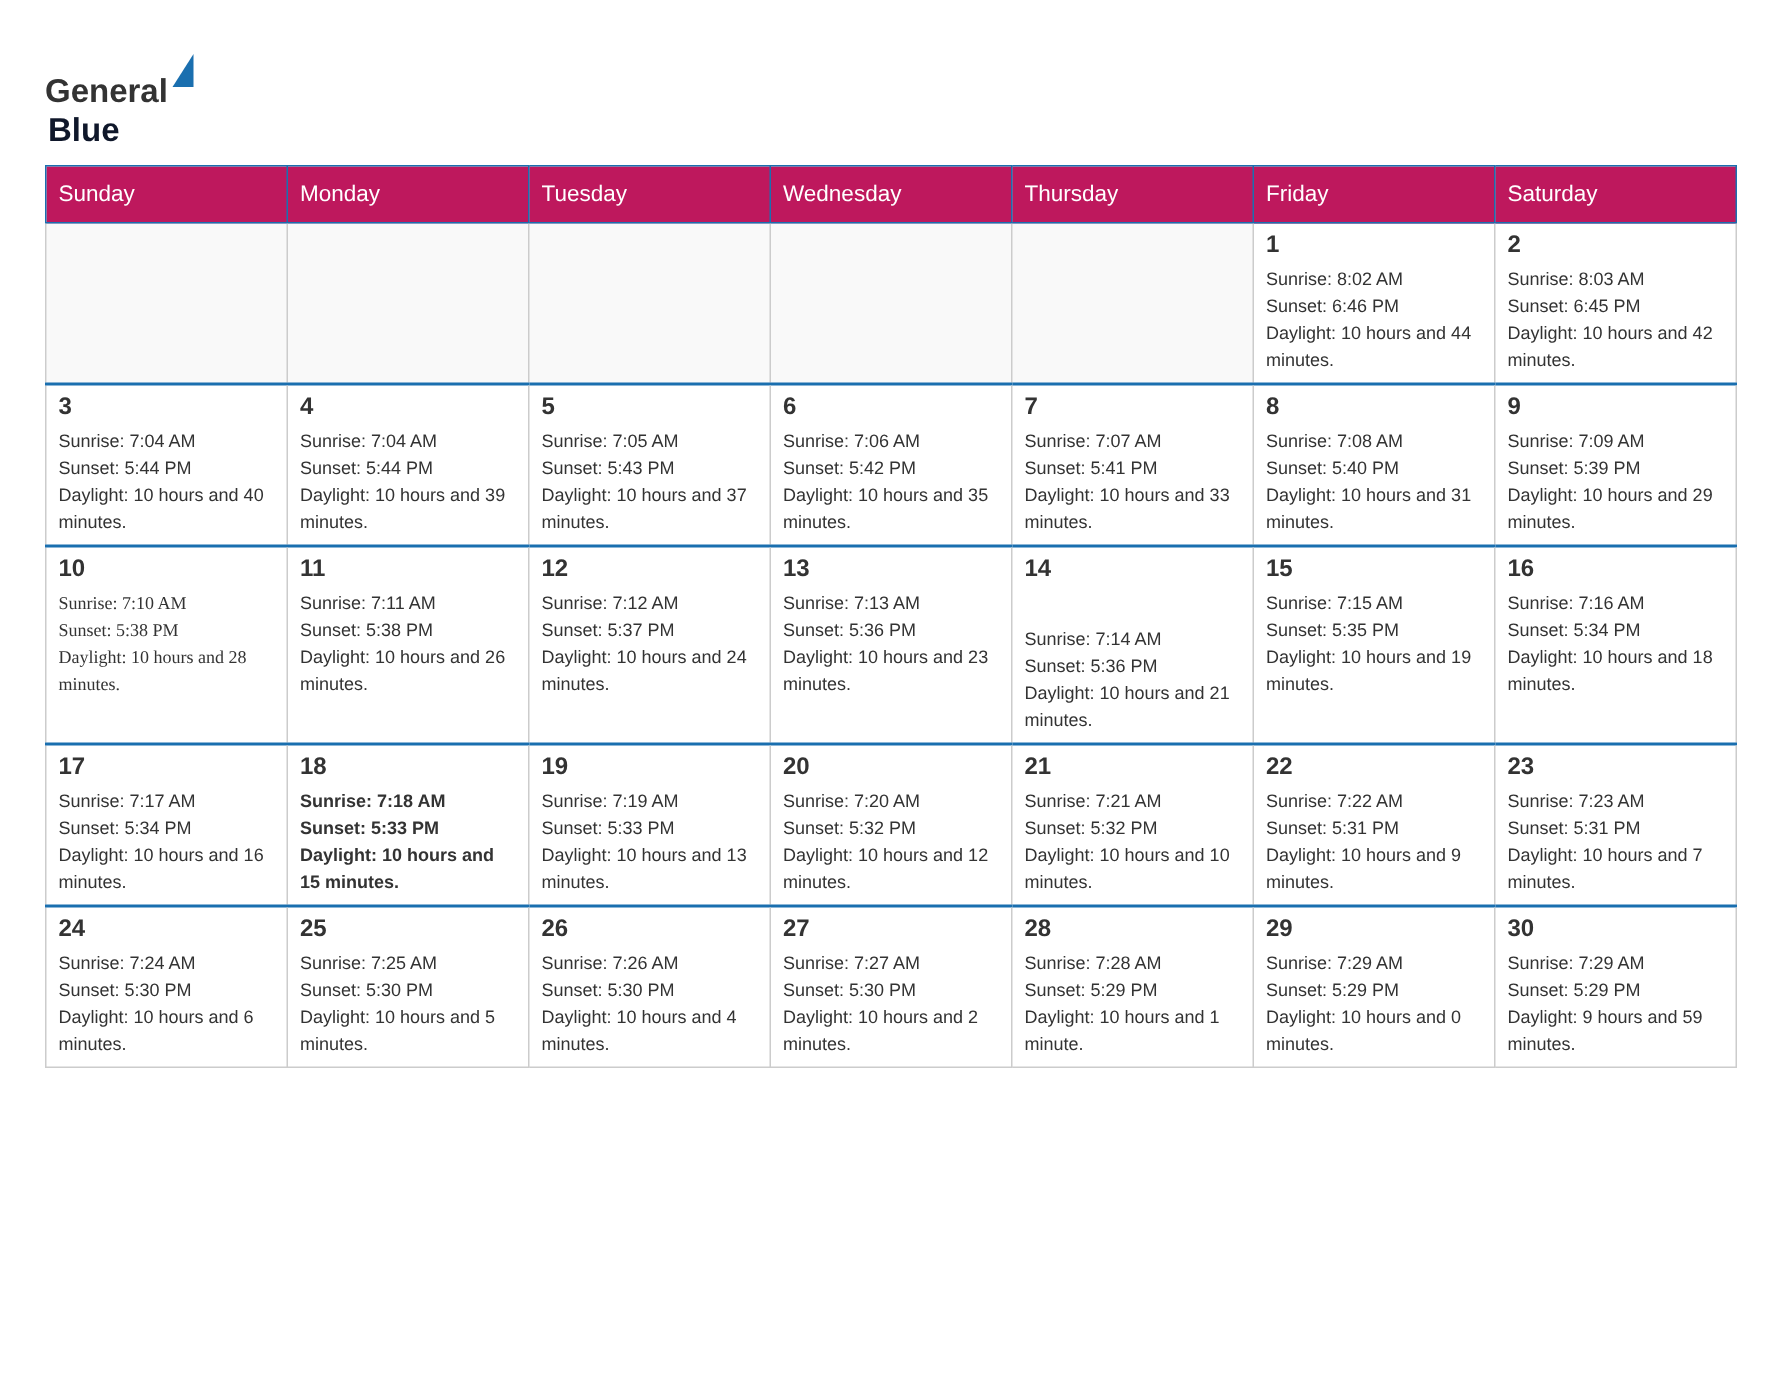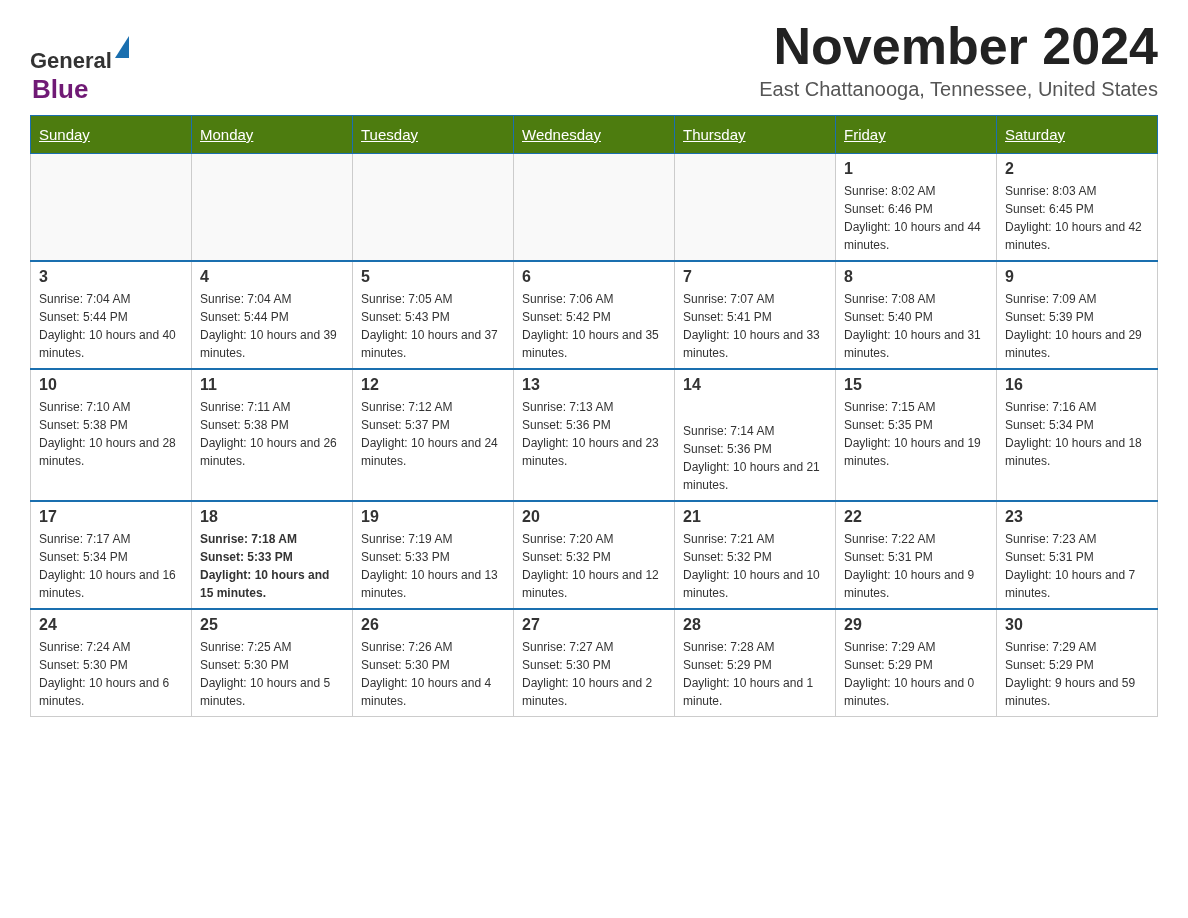--- a/index.html
+++ b/index.html
@@ -34,28 +34,27 @@
       font-size: 20px;
       color: #555;
       margin-top: 6px;
     }
     .calendar {
       width: 100%;
       border-collapse: collapse;
       margin-top: 10px;
     }
     .calendar th {
-      background-color: #4d7c0f;
+      background-color: #be185d;
       color: #fff;
       padding: 10px 8px;
       text-align: left;
       font-size: 15px;
       font-weight: normal;
       border: 1px solid #1a6faf;
-      text-decoration: underline;
     }
     .calendar td {
       border: 1px solid #ccc;
       vertical-align: top;
       padding: 6px 8px;
       width: 14.28%;
       min-height: 100px;
     }
     .day-number {
       font-size: 16px;
@@ -87,40 +86,36 @@
     .logo-triangle {
       display: inline-block;
       width: 0;
       height: 0;
       border-left: 14px solid transparent;
       border-bottom: 22px solid #1a6faf;
       margin-left: 3px;
       vertical-align: bottom;
     }
     .logo-row2 {
-      color: #701a75;
-      font-size: 26px;
+      color: #0f172a;
+      font-size: 22px;
       font-weight: bold;
       margin-left: 2px;
     }
   </style>
 </head>
 <body>
 
 <div class="header-area">
   <div class="logo-wrapper">
     <div class="logo-row1">
       <span class="logo-text-general">General</span>
       <span class="logo-triangle"></span>
     </div>
     <div class="logo-row2">Blue</div>
-  </div>
-  <div class="title-area">
-    <div class="month-title">November 2024</div>
-    <div class="location-subtitle">East Chattanooga, Tennessee, United States</div>
   </div>
 </div>
 
 <table class="calendar">
   <thead>
     <tr>
       <th>Sunday</th>
       <th>Monday</th>
       <th>Tuesday</th>
       <th>Wednesday</th>
@@ -189,21 +184,21 @@
         <td>
           <span class="day-number">9</span>
           <div class="day-info" style="white-space: pre-line;">Sunrise: 7:09 AM
 Sunset: 5:39 PM
 Daylight: 10 hours and 29 minutes.</div>
         </td>
       </tr>
       <tr>
         <td>
           <span class="day-number">10</span>
-          <div class="day-info" style="white-space: pre-line;">Sunrise: 7:10 AM
+          <div class="day-info" style="white-space: pre-line; font-family: Liberation Serif, serif;">Sunrise: 7:10 AM
 Sunset: 5:38 PM
 Daylight: 10 hours and 28 minutes.</div>
         </td>
         <td>
           <span class="day-number">11</span>
           <div class="day-info" style="white-space: pre-line;">Sunrise: 7:11 AM
 Sunset: 5:38 PM
 Daylight: 10 hours and 26 minutes.</div>
         </td>
         <td>

